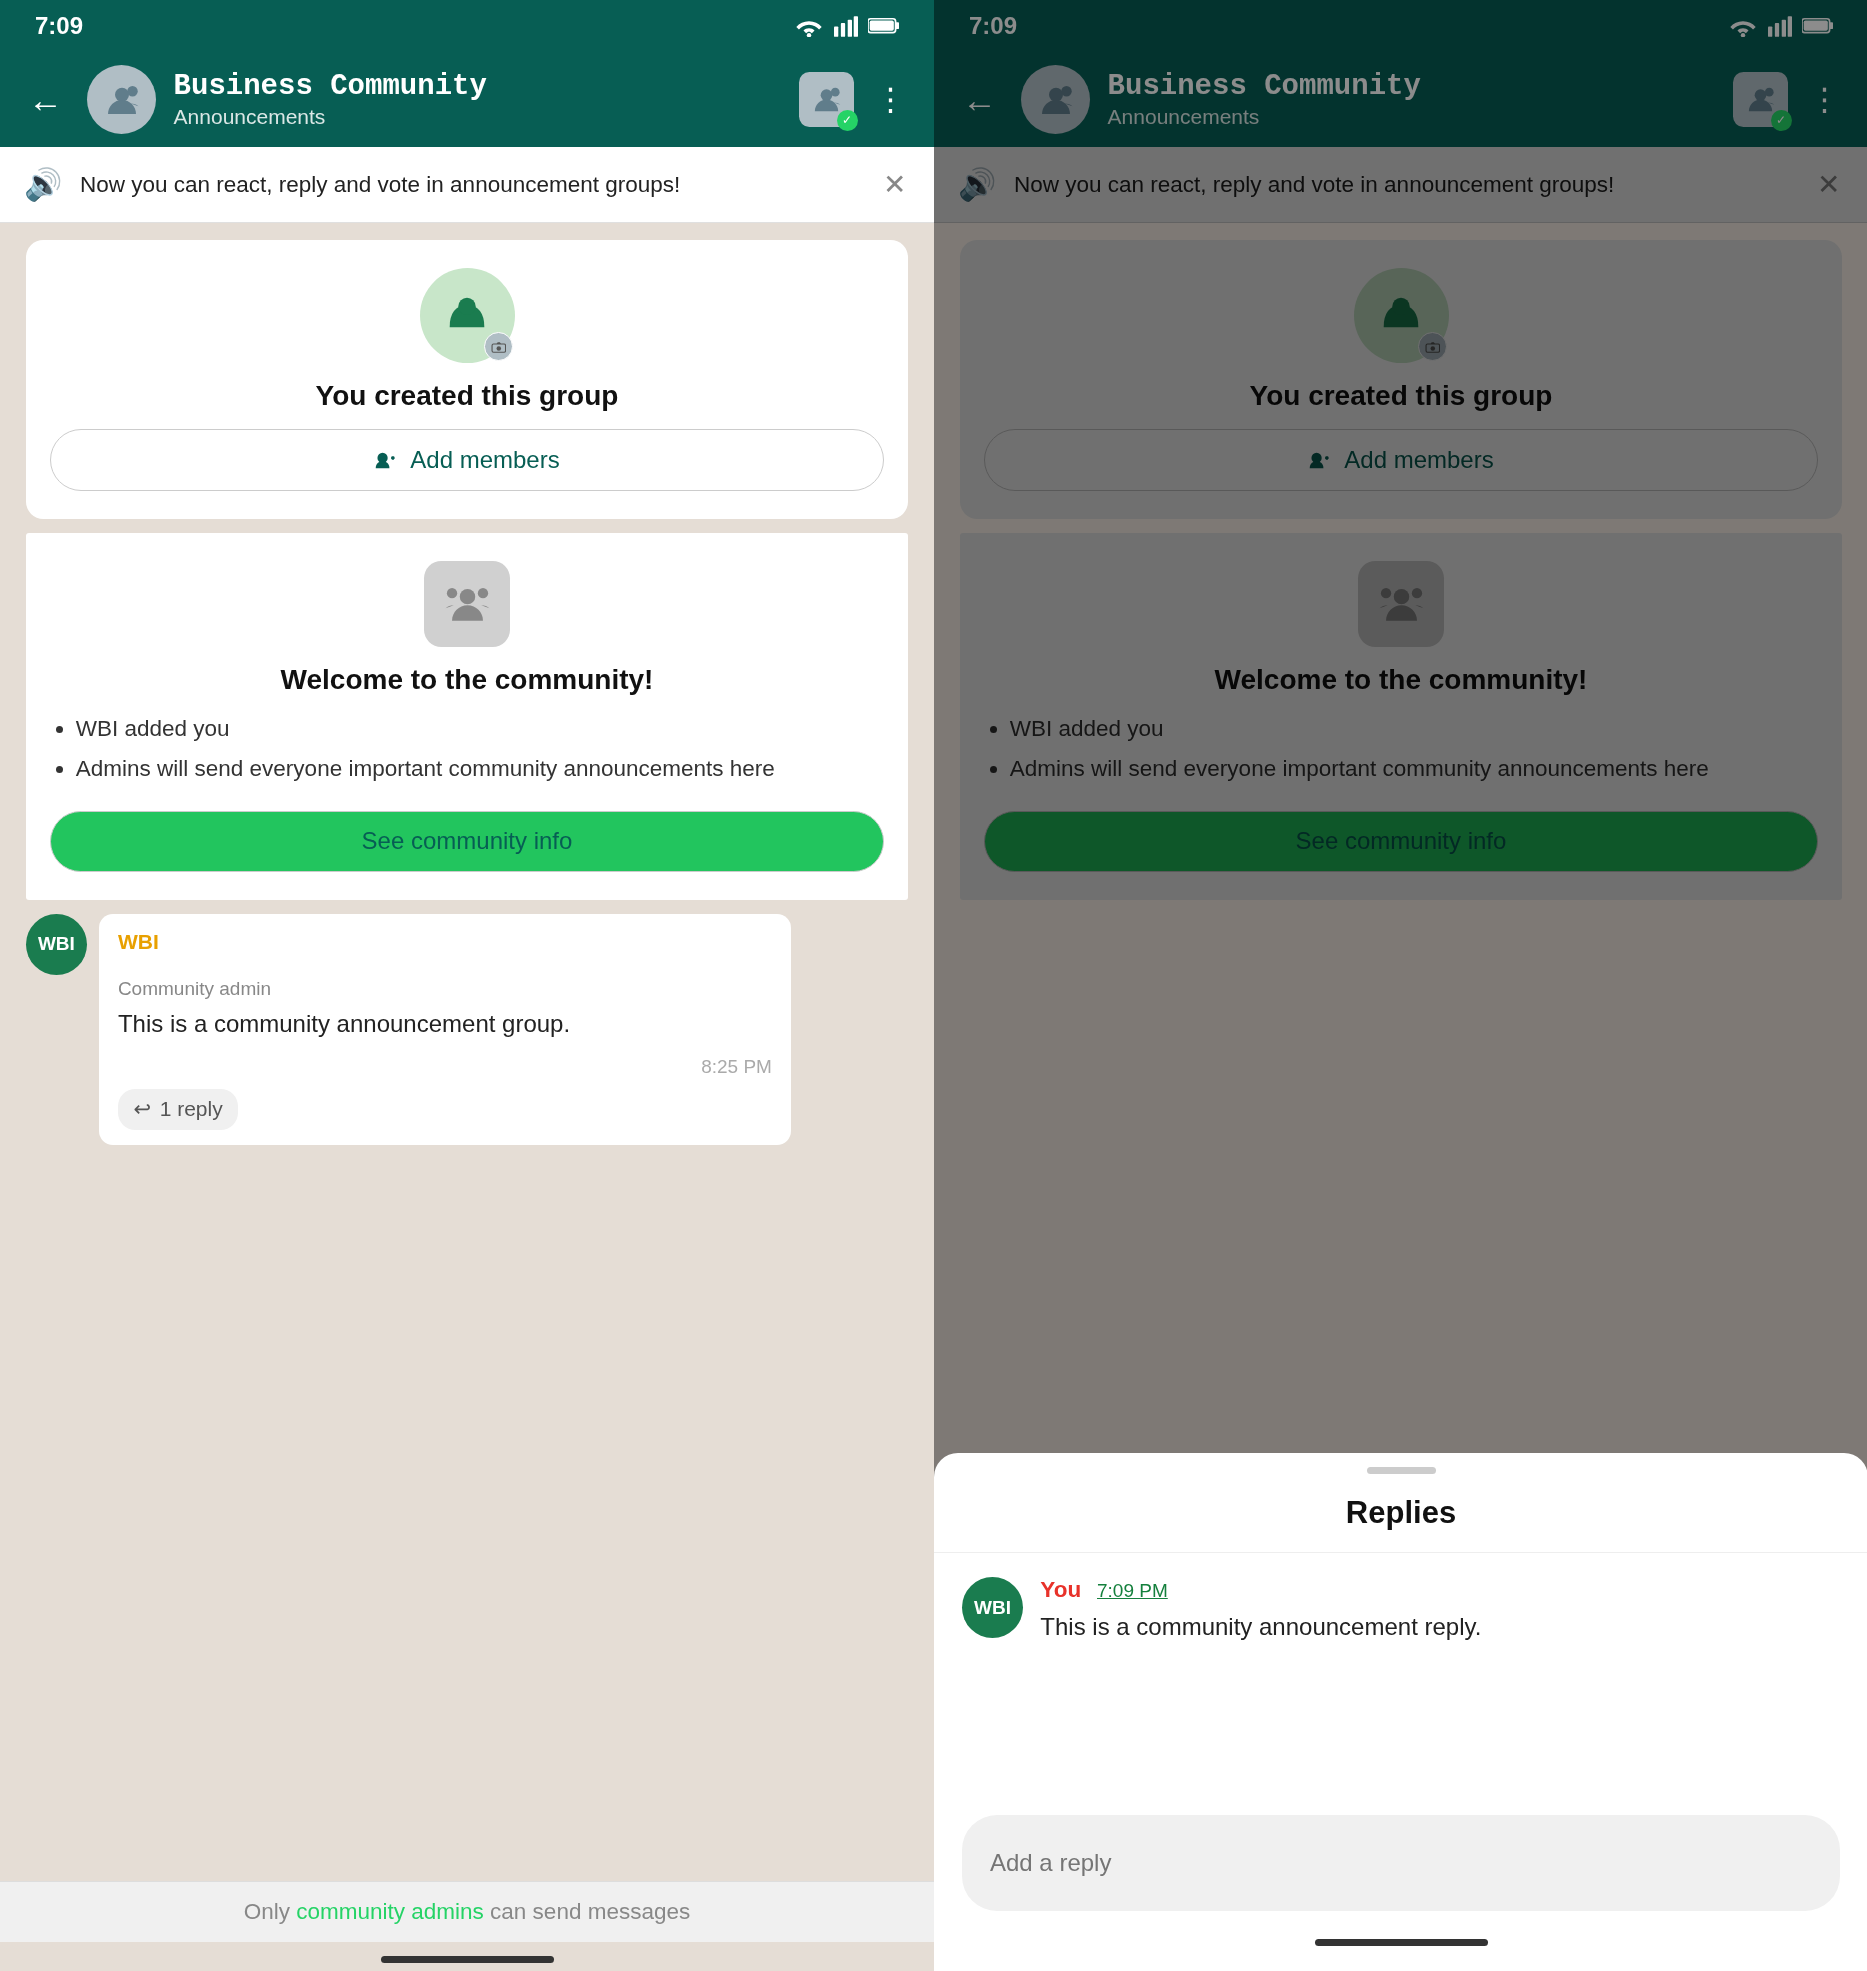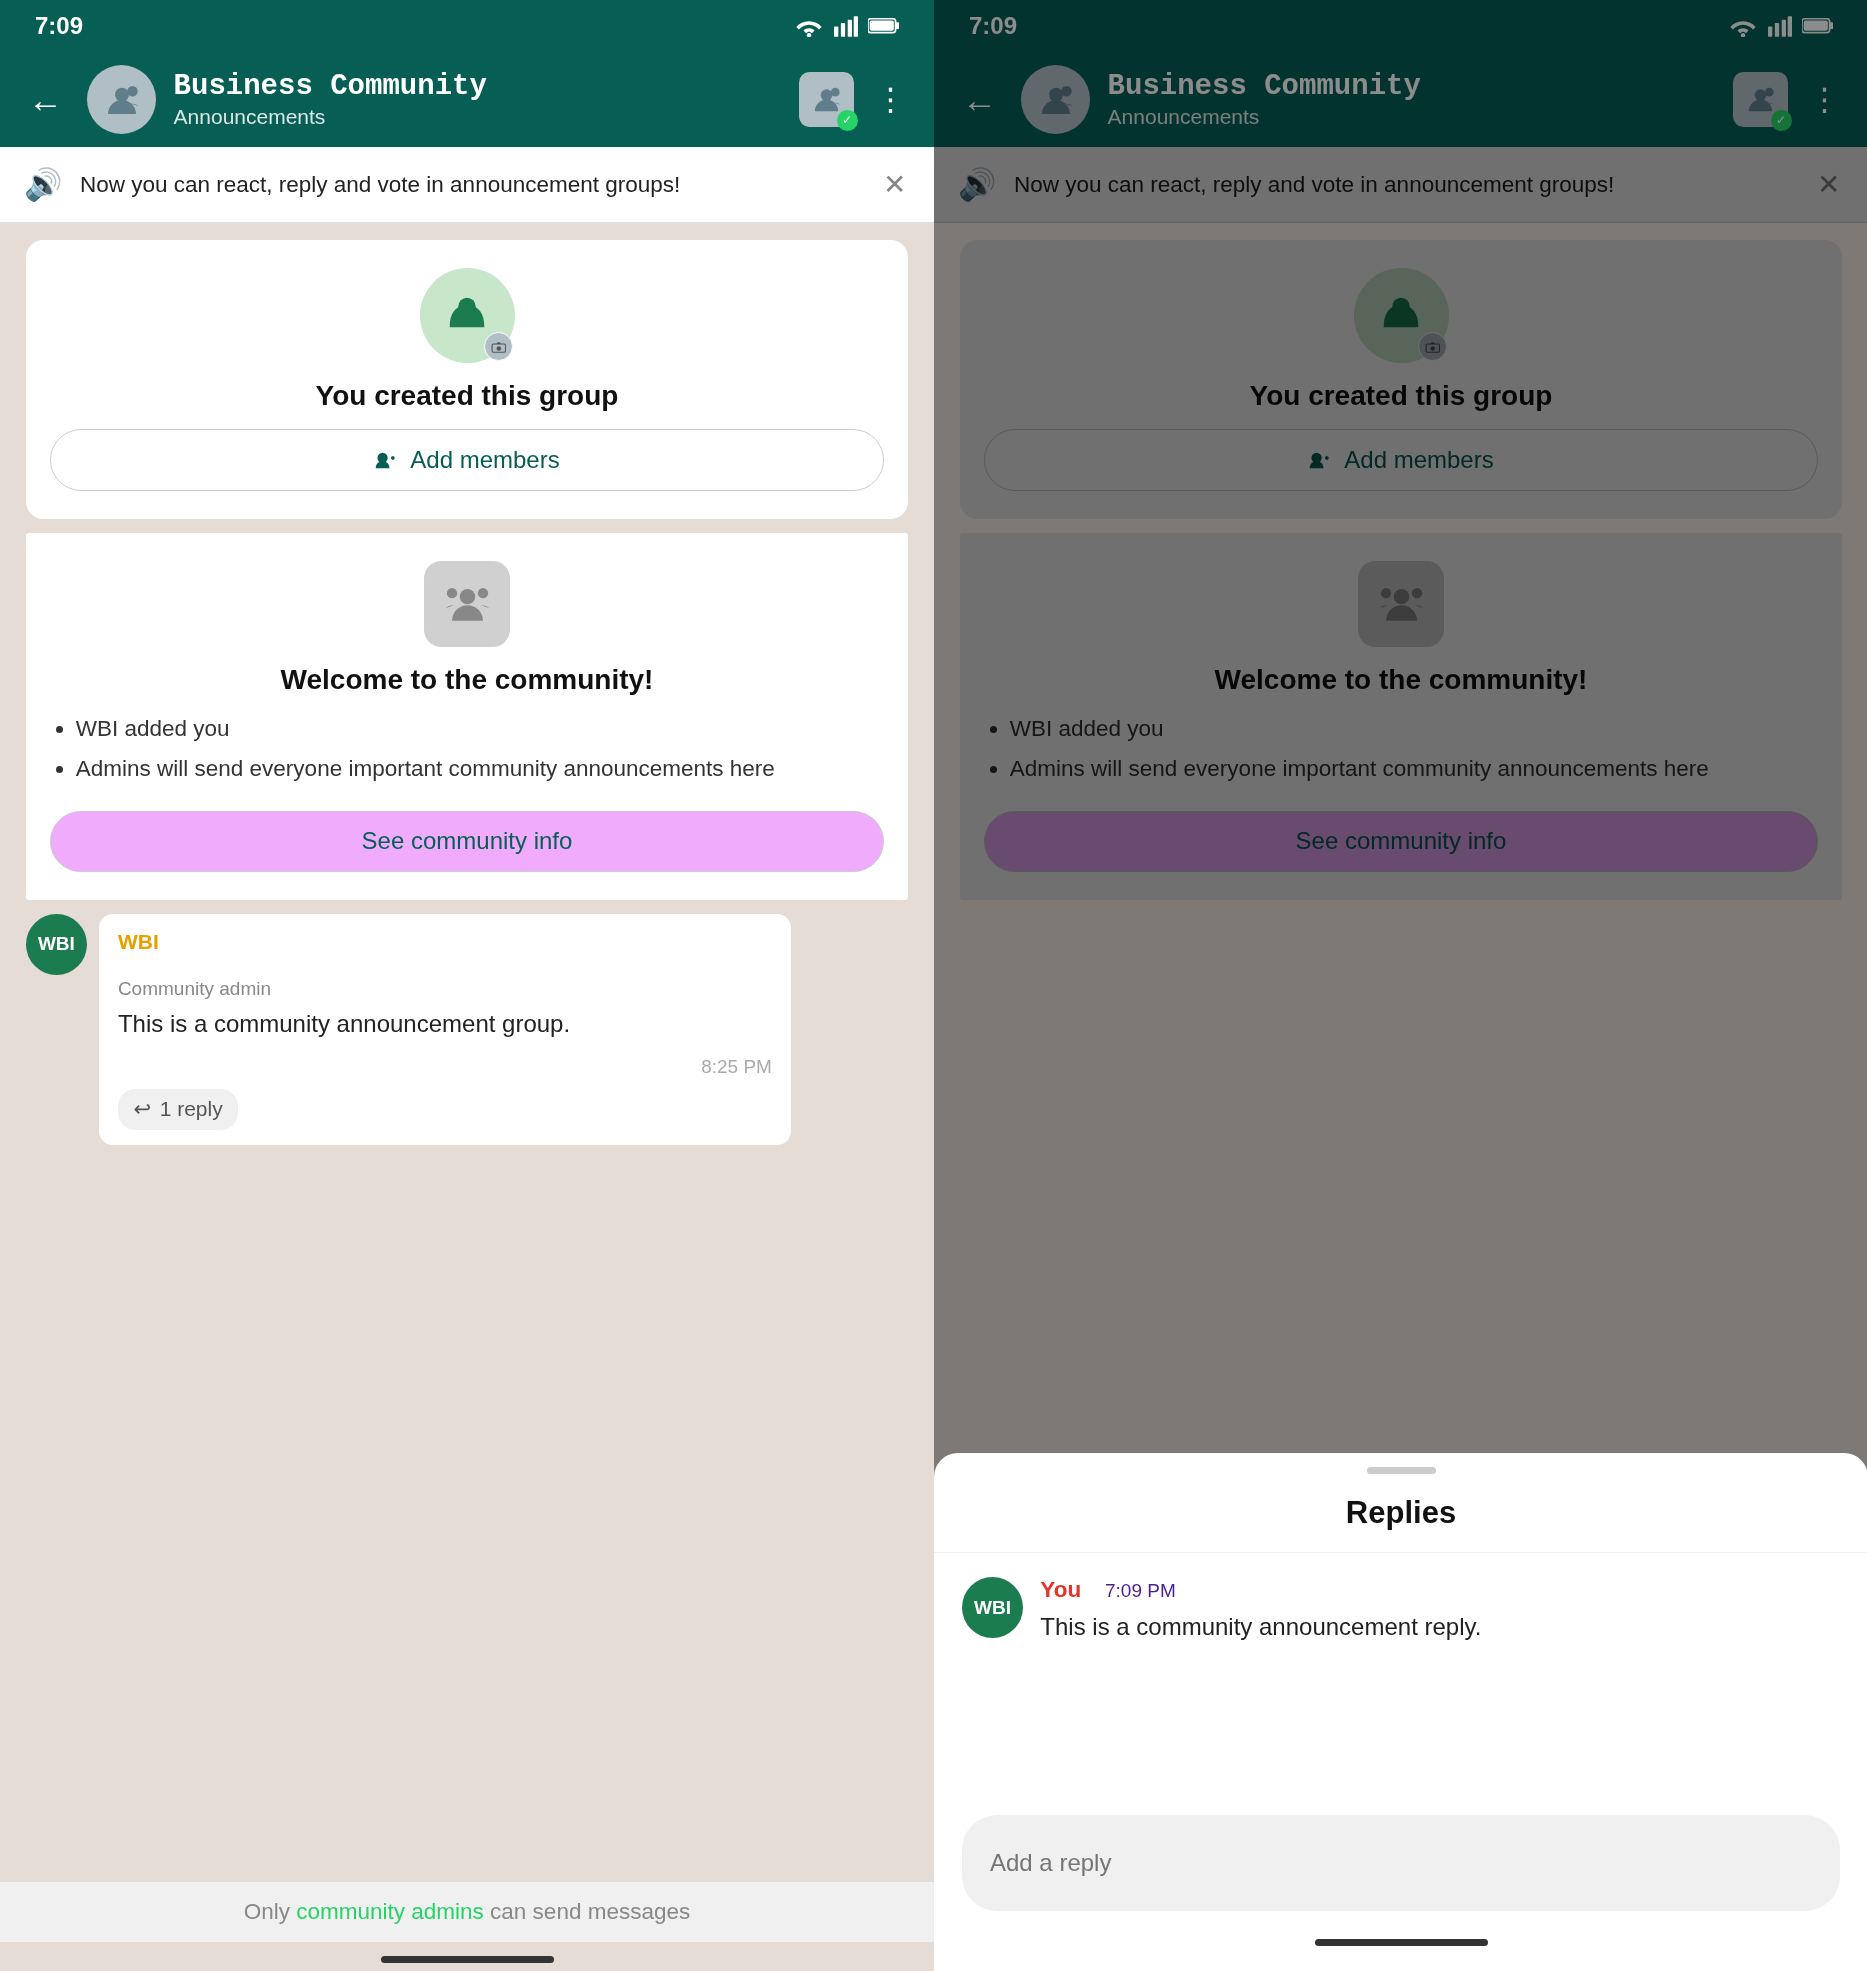--- a/index.html
+++ b/index.html
@@ -167,21 +167,21 @@
     }
     .welcome-title { font-size: 28px; font-weight: 700; color: #111; }
     .welcome-bullets { width: 100%; padding-left: 8.6px; }
     .welcome-bullets li { font-size: 22.5px; color: #333; margin-bottom: 8.6px; line-height: 1.4; list-style: disc; margin-left: 17.3px; }
     .community-info-btn {
       border: 1.7px solid #ccc;
       border-radius: 35px;
       padding: 15.6px 0;
       width: 100%;
       display: flex; align-items: flex-start; justify-content: center;
-      background: #f0abfc;
+      background: #22c55e;
       cursor: pointer;
       font-size: 24px;
       color: #075e54;
       font-weight: 500;
     }
 
     
     .message-row {
       display: flex;
       flex-direction: row;
@@ -284,21 +284,21 @@
     .sheet-avatar {
       width: 61px; height: 61px;
       background: #1a7c4f;
       border-radius: 50%;
       display: flex; align-items: center; justify-content: center;
       font-size: 19px; font-weight: 700; color: white;
       flex-shrink: 0;
     }
     .sheet-msg-content { flex: 1; }
     .sheet-you { font-size: 22.5px; font-weight: 700; color: #e8322a; }
-    .sheet-time { font-size: 19px; color: #4c1d95; margin-left: 20px; }
+    .sheet-time { font-size: 19px; color: #15803d; margin-left: 12px; text-decoration: underline; }
     .sheet-reply-text { font-size: 24px; color: #222; margin-top: 7px; line-height: 1.4; }
     .sheet-input-row {
       padding: 14px 28px;
       margin-top: auto;
     }
     .sheet-input {
       width: 100%;
       background: #f0f0f0;
       border: none;
       border-radius: 35px;

